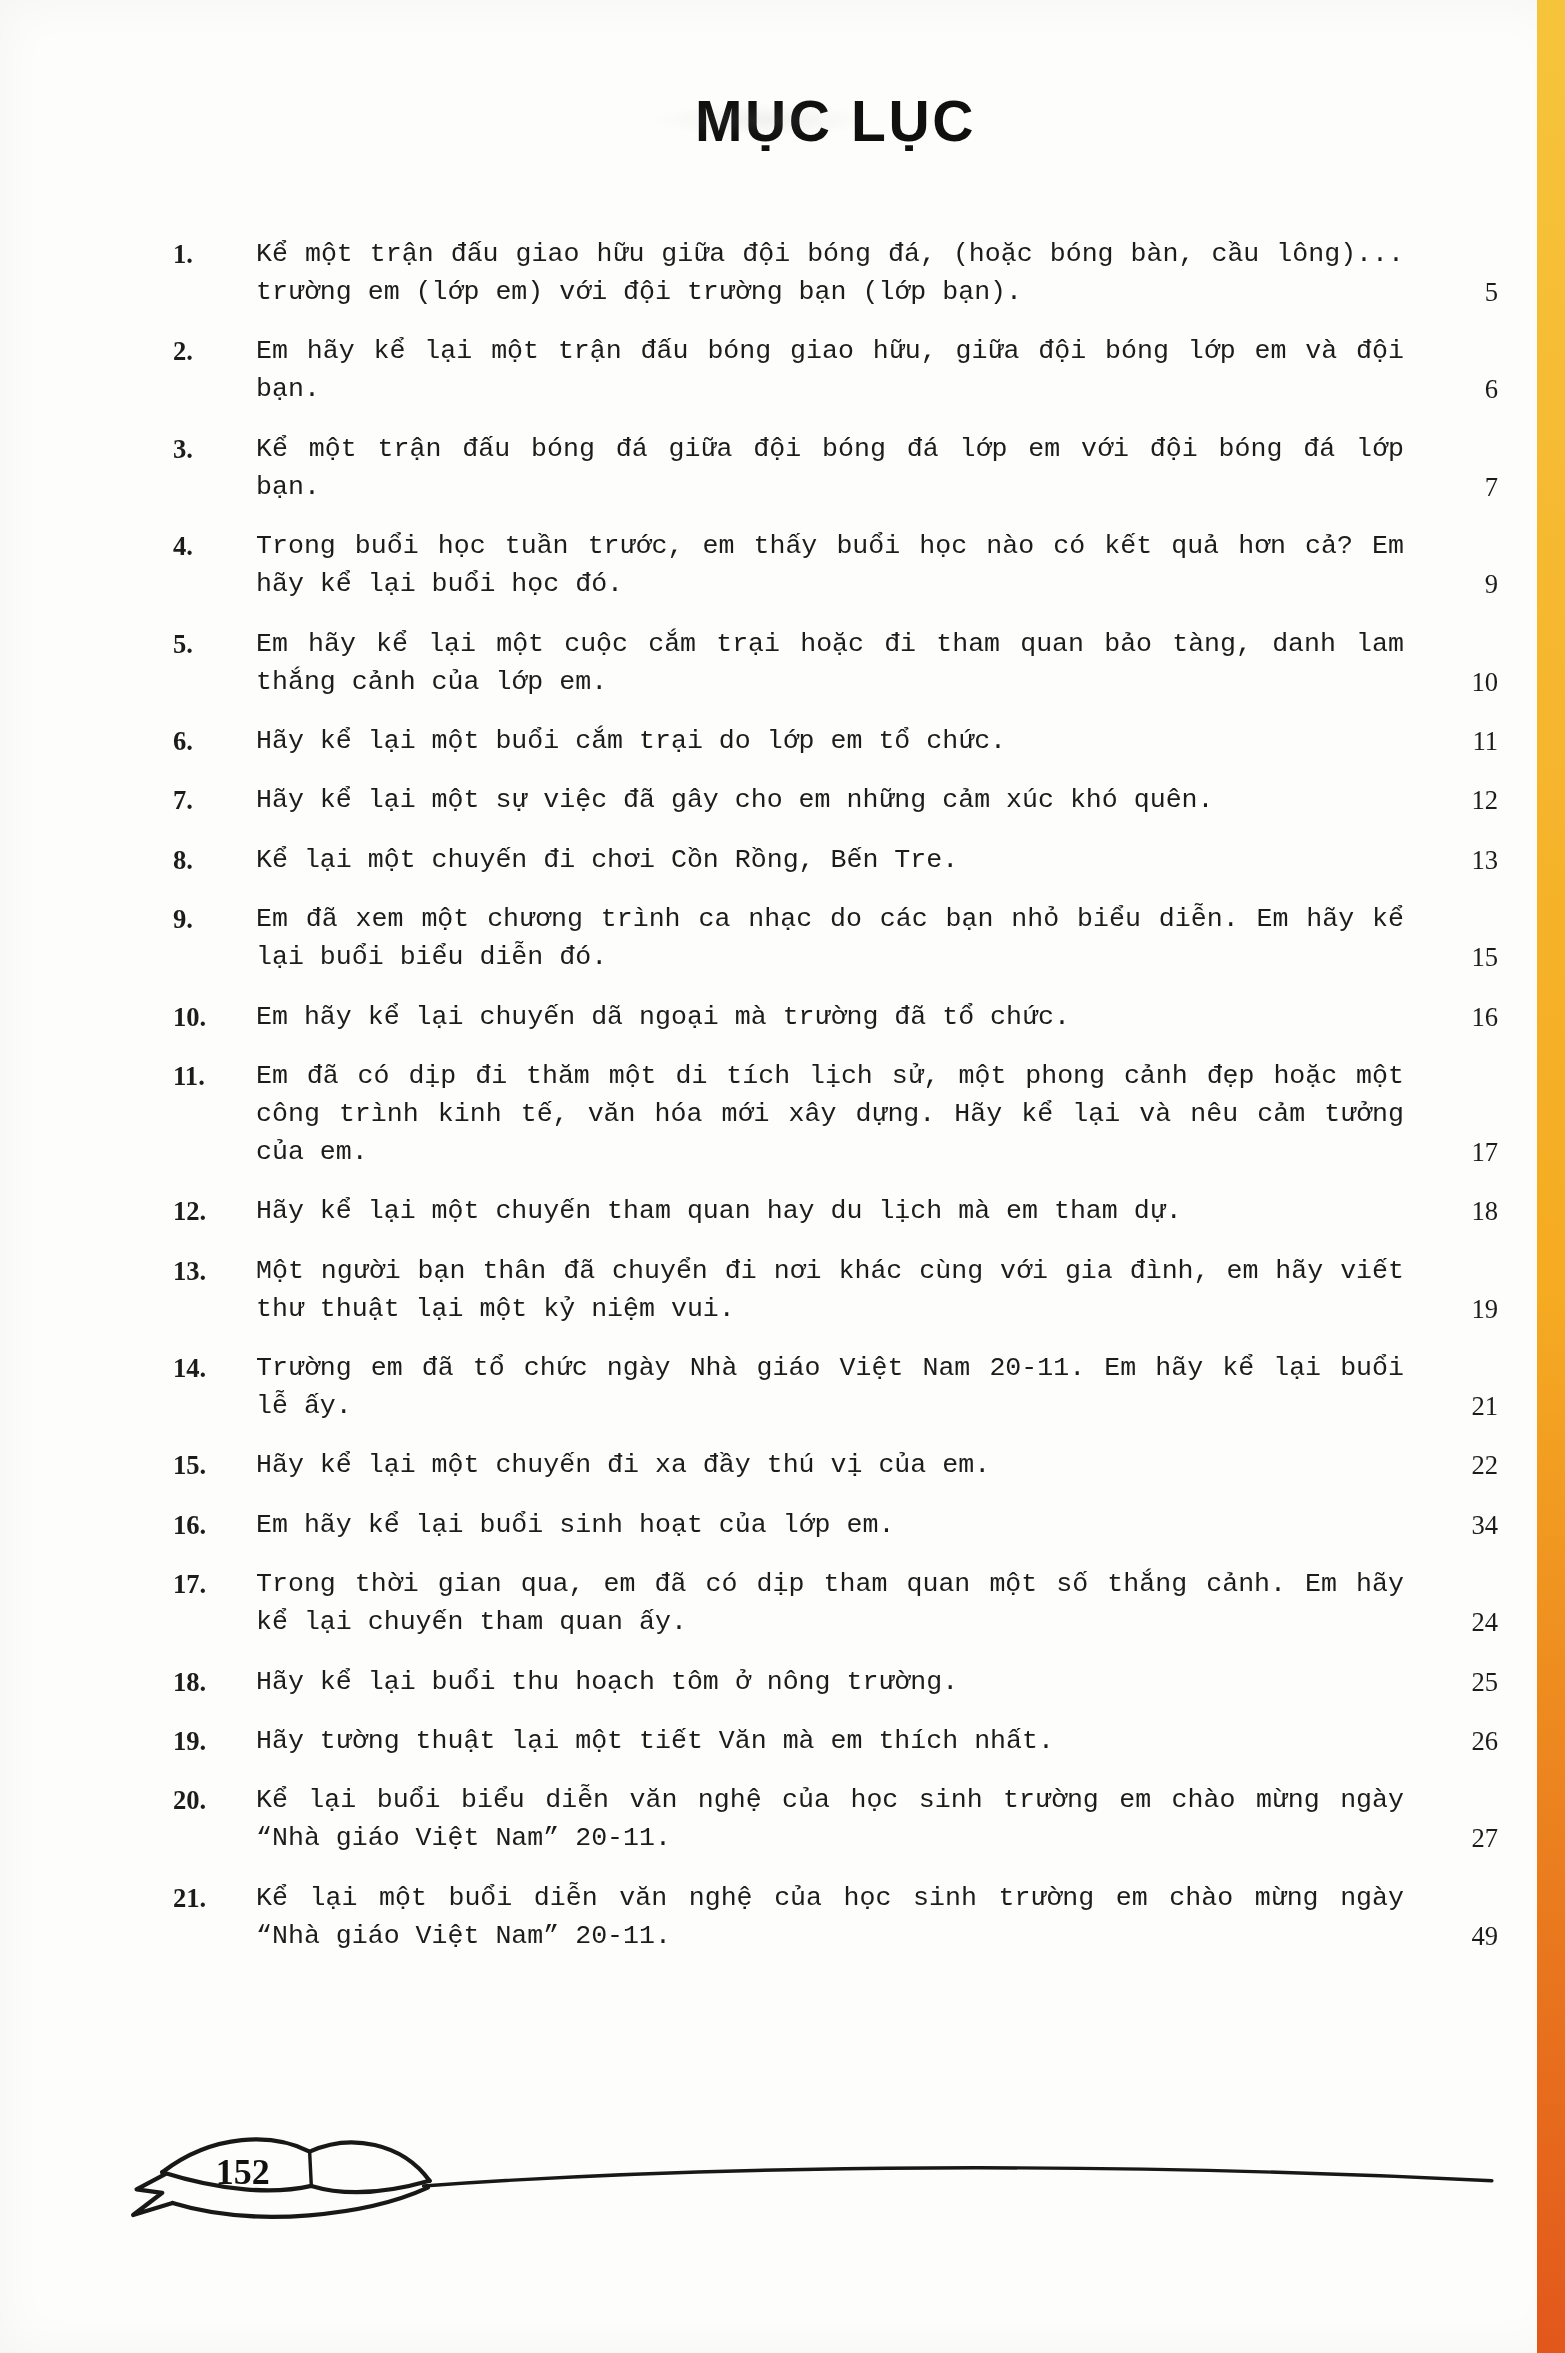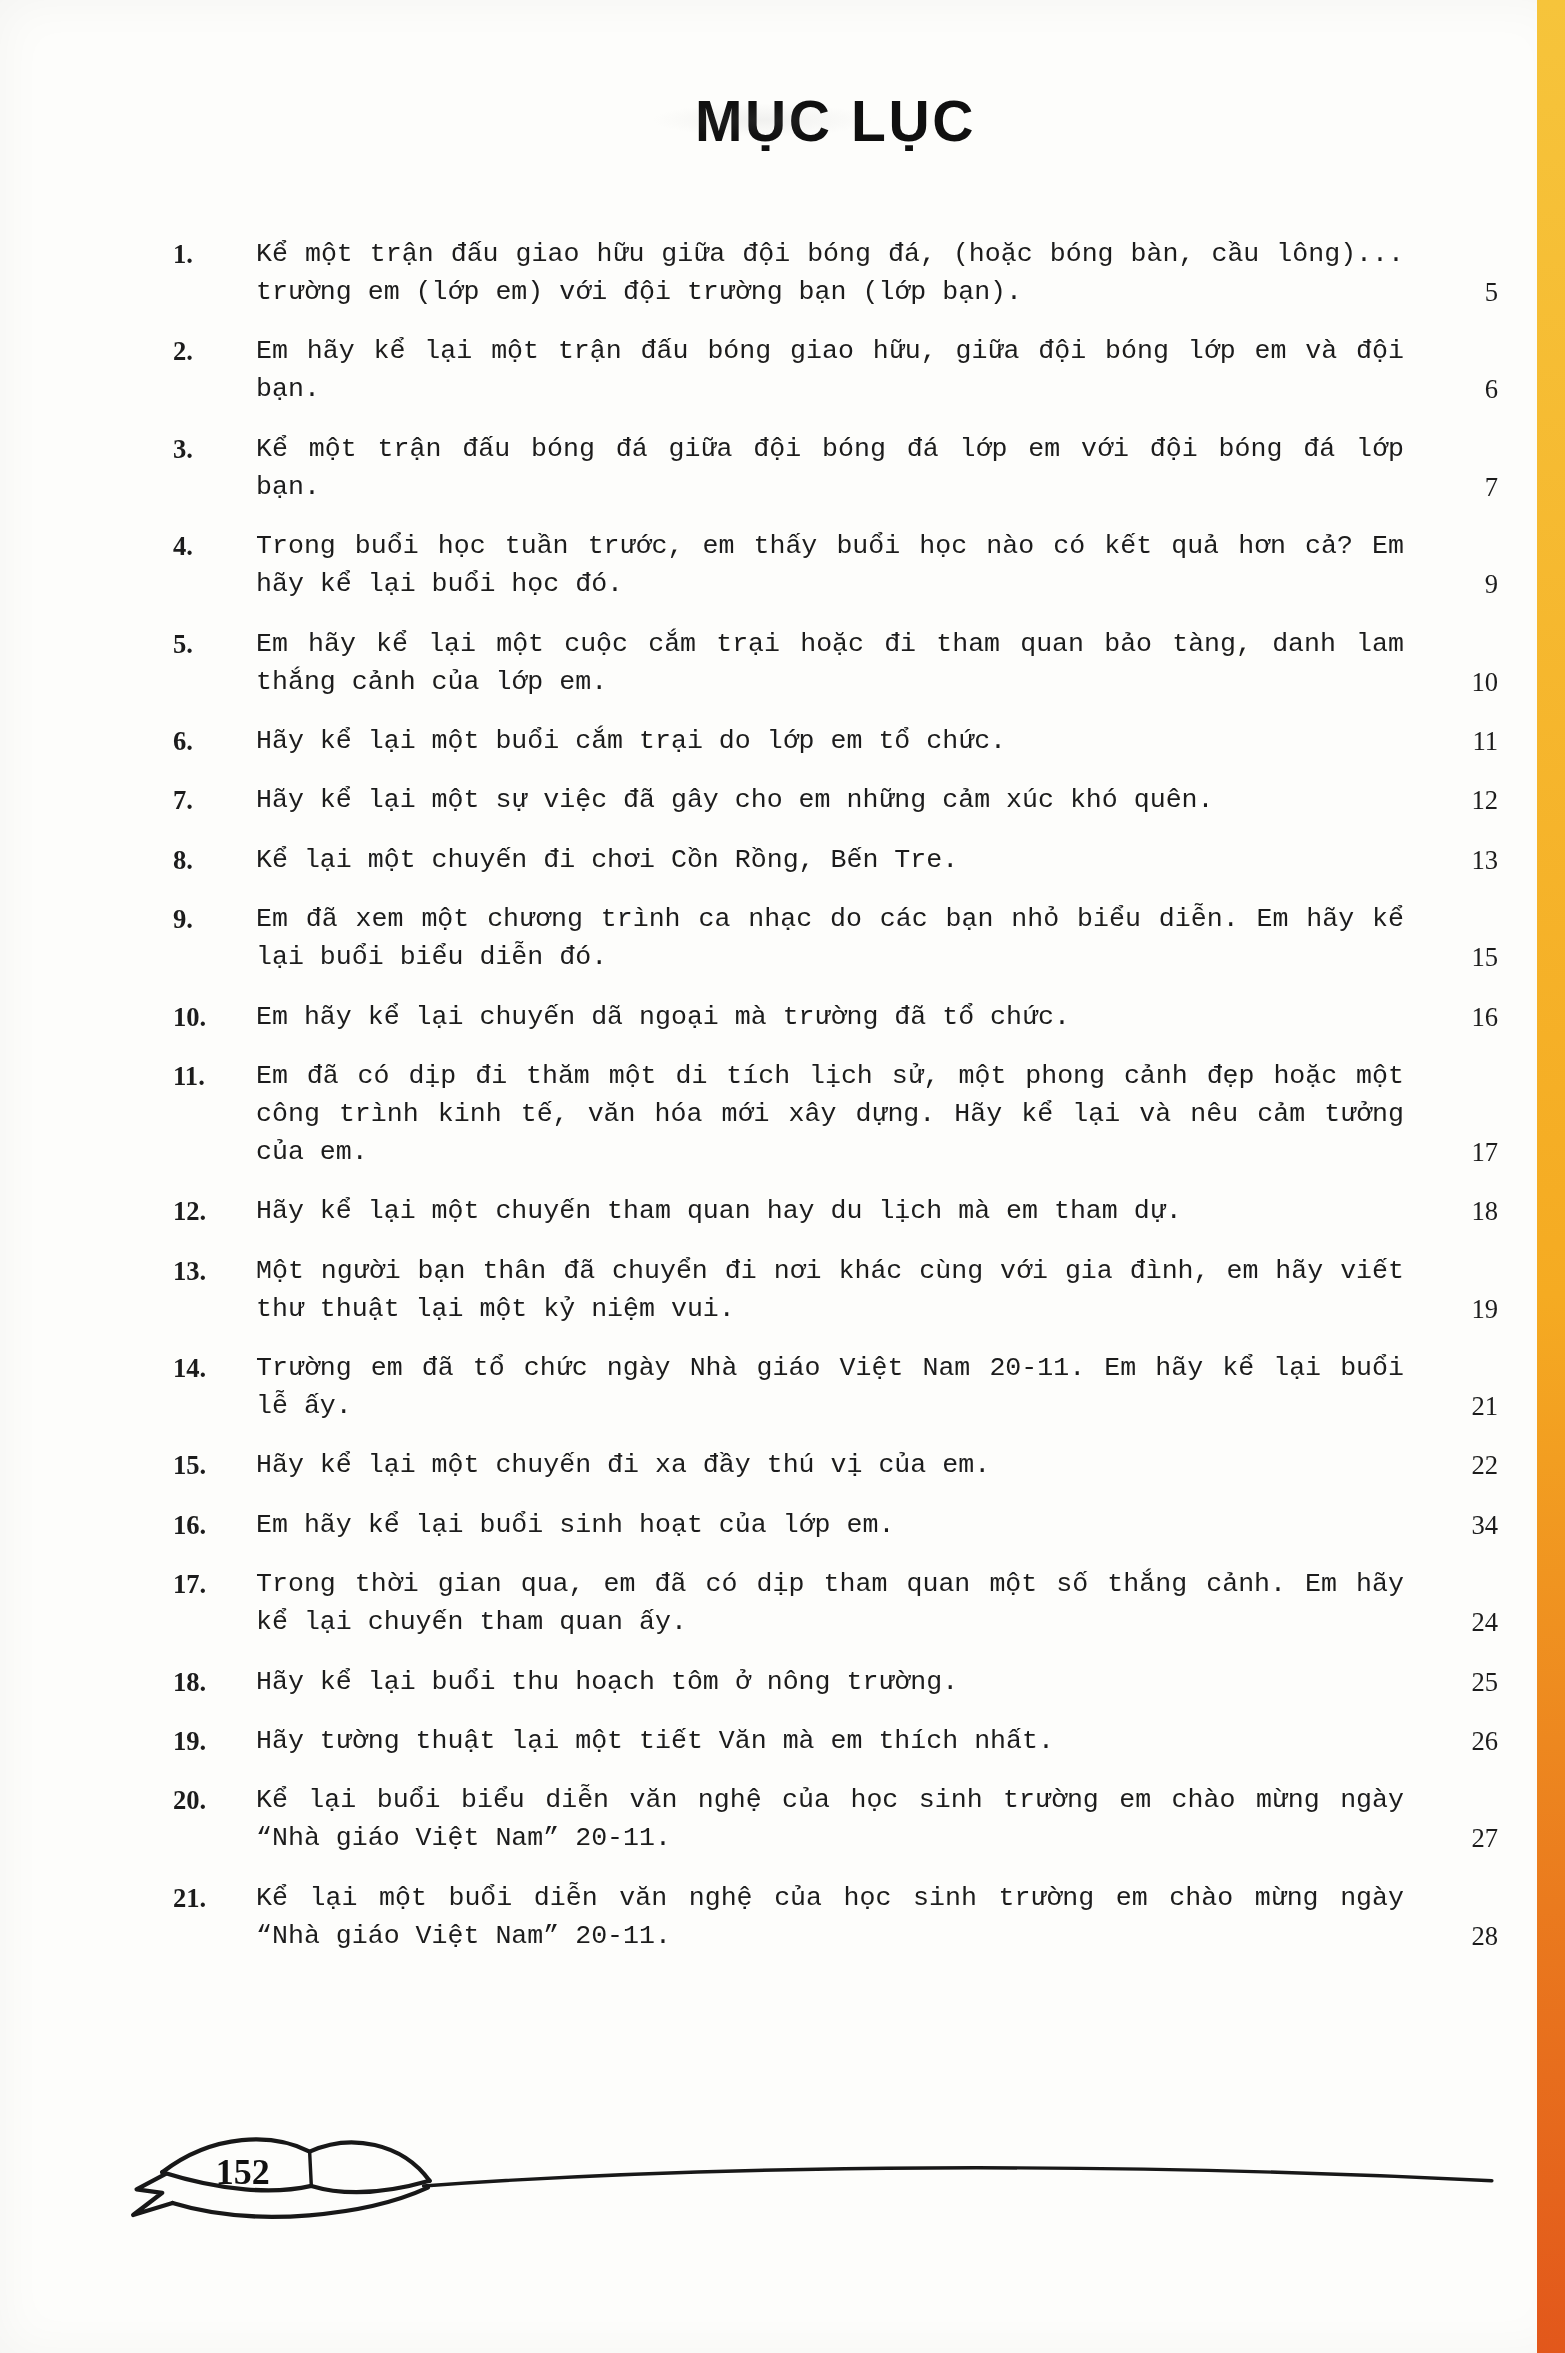--- a/index.html
+++ b/index.html
@@ -158,21 +158,21 @@
         <div class="toc-page">26</div>
       </div>
       <div class="toc-row">
         <div class="toc-num">20.</div>
         <div class="toc-text">Kể lại buổi biểu diễn văn nghệ của học sinh trường em chào mừng ngày “Nhà giáo Việt Nam” 20-11.</div>
         <div class="toc-page">27</div>
       </div>
       <div class="toc-row">
         <div class="toc-num">21.</div>
         <div class="toc-text">Kể lại một buổi diễn văn nghệ của học sinh trường em chào mừng ngày “Nhà giáo Việt Nam” 20-11.</div>
-        <div class="toc-page">28</div>
+        <div class="toc-page">49</div>
       </div>
     </div>
 
   <div class="footer-art">
     <svg viewBox="0 0 1640 190" aria-hidden="true">
 
       <path d="M 345 92 C 700 66 1150 64 1592 86" fill="none" stroke="#181818" stroke-width="4" stroke-linecap="round"></path>
 
       <path d="M 40 76 C 100 30 170 30 212 52 C 260 30 320 42 352 86 C 310 98 260 106 214 92 C 170 102 110 98 40 76 Z" fill="#fdfdfb" stroke="none"></path>
 

